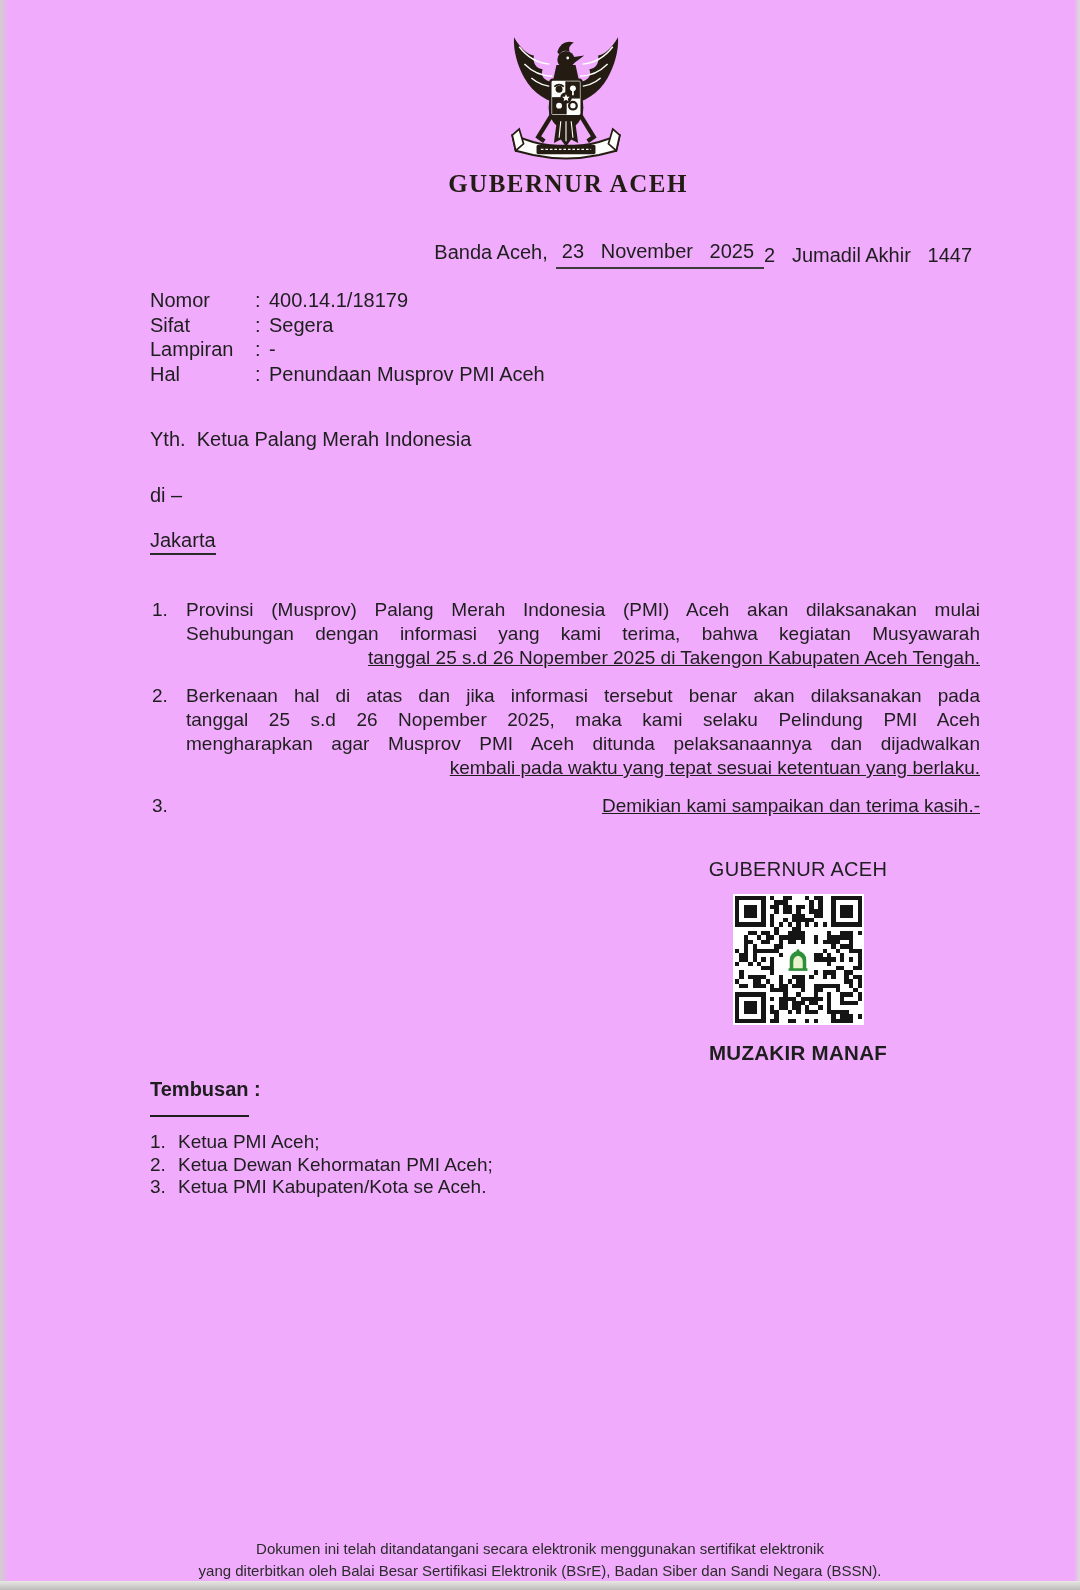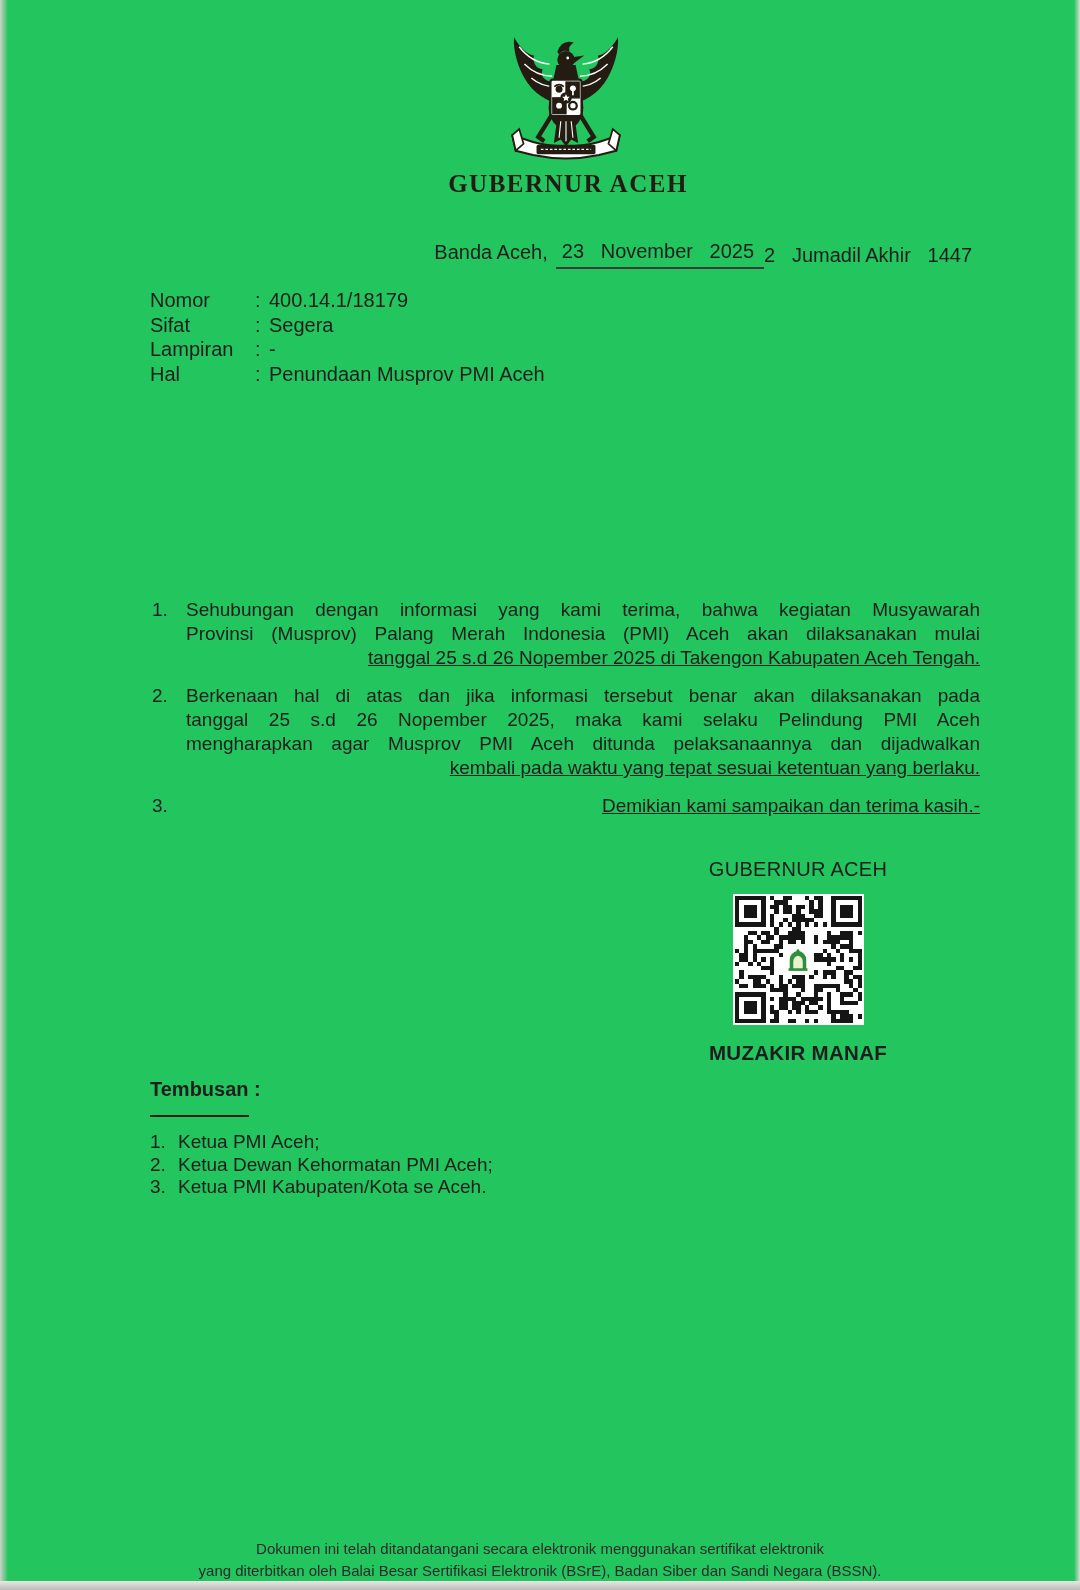--- a/index.html
+++ b/index.html
@@ -1,20 +1,20 @@
 <!DOCTYPE html>
 <html><head>
 <meta charset="utf-8">
 <style>
   * { margin:0; padding:0; box-sizing:border-box; }
   html,body { background:#ffffff; }
   body { font-family:"Liberation Sans", sans-serif; color:#1e1e1e; }
   .page {
     position:relative; width:1080px; height:1590px; margin:0 auto;
-    background:#22c55e; overflow:hidden;
+    background:#f0abfc; overflow:hidden;
   }
   .edge-left { position:absolute; left:0; top:0; bottom:0; width:8px;
     background:linear-gradient(to right,#cfcecb,rgba(255,255,255,0)); }
   .edge-right { position:absolute; right:0; top:0; bottom:0; width:6px;
     background:linear-gradient(to left,#dcdbd8,rgba(255,255,255,0)); }
   .edge-bottom { position:absolute; left:0; right:0; top:1581px; height:9px;
     background:linear-gradient(to bottom,#e8e7e4,#bdbcba); }
 
   
   .emblem { position:absolute; left:488px; top:26px; }
@@ -156,27 +156,32 @@
       <span class="meta-colon">:</span>
       <span class="meta-value">-</span>
     </div>
     <div class="meta-row">
       <span class="meta-label">Hal</span>
       <span class="meta-colon">:</span>
       <span class="meta-value">Penundaan Musprov PMI Aceh</span>
     </div>
   </div>
 
+  <div class="recipient">
+    <div class="rcp-1">Yth.  Ketua Palang Merah Indonesia</div>
+    <div class="rcp-2">di –</div>
+    <div class="rcp-3"><span>Jakarta</span></div>
+  </div>
 
   <div class="body-list">
     <div class="body-item">
       <span class="body-num">1.</span>
       <div class="body-lines">
+        <div class="jl">Provinsi (Musprov) Palang Merah Indonesia (PMI) Aceh akan dilaksanakan mulai</div>
         <div class="jl">Sehubungan dengan informasi yang kami terima, bahwa kegiatan Musyawarah</div>
-        <div class="jl">Provinsi (Musprov) Palang Merah Indonesia (PMI) Aceh akan dilaksanakan mulai</div>
         <div class="ll">tanggal 25 s.d 26 Nopember 2025 di Takengon Kabupaten Aceh Tengah.</div>
       </div>
     </div>
     <div class="body-item">
       <span class="body-num">2.</span>
       <div class="body-lines">
         <div class="jl">Berkenaan hal di atas dan jika informasi tersebut benar akan dilaksanakan pada</div>
         <div class="jl">tanggal 25 s.d 26 Nopember 2025, maka kami selaku Pelindung PMI Aceh</div>
         <div class="jl">mengharapkan agar Musprov PMI Aceh ditunda pelaksanaannya dan dijadwalkan</div>
         <div class="ll">kembali pada waktu yang tepat sesuai ketentuan yang berlaku.</div>

